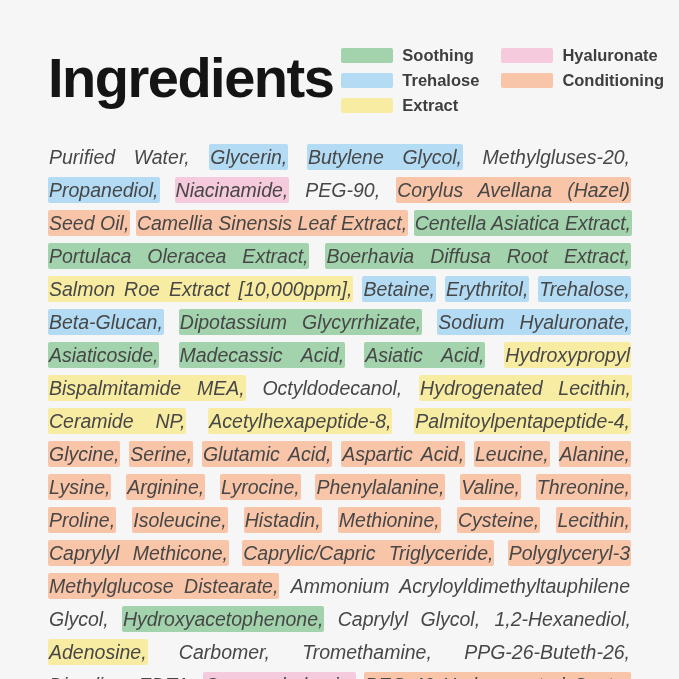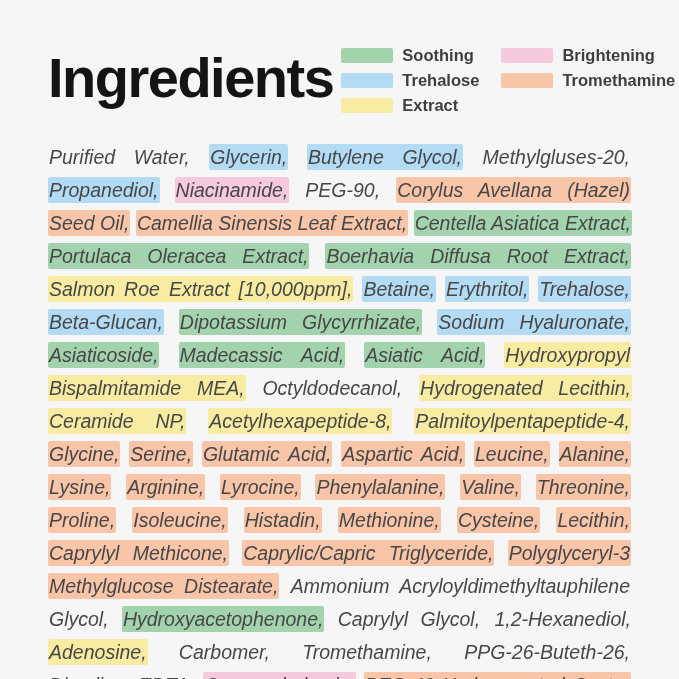--- a/index.html
+++ b/index.html
@@ -93,23 +93,23 @@
             <span class="legend-label">Trehalose</span>
           </div>
           <div class="legend-row">
             <span class="swatch" style="background: rgb(248, 236, 162);"></span>
             <span class="legend-label">Extract</span>
           </div>
         </div>
         <div class="legend-col">
           <div class="legend-row">
             <span class="swatch" style="background: rgb(246, 202, 221);"></span>
-            <span class="legend-label">Brightening</span>
+            <span class="legend-label">Hyaluronate</span>
           </div>
           <div class="legend-row">
             <span class="swatch" style="background: rgb(248, 197, 168);"></span>
-            <span class="legend-label">Tromethamine</span>
+            <span class="legend-label">Conditioning</span>
           </div>
         </div>
       </div>
   </div>
   <div class="ingredients"><span class="ing">Purified Water,</span> <span class="ing" style="background: rgb(179, 219, 244);">Glycerin,</span> <span class="ing" style="background: rgb(179, 219, 244);">Butylene Glycol,</span> <span class="ing">Methylgluses-20,</span> <span class="ing" style="background: rgb(179, 219, 244);">Propanediol,</span> <span class="ing" style="background: rgb(246, 202, 221);">Niacinamide,</span> <span class="ing">PEG-90,</span> <span class="ing" style="background: rgb(248, 197, 168);">Corylus Avellana (Hazel) Seed Oil,</span> <span class="ing" style="background: rgb(248, 197, 168);">Camellia Sinensis Leaf Extract,</span> <span class="ing" style="background: rgb(162, 211, 173);">Centella Asiatica Extract,</span> <span class="ing" style="background: rgb(162, 211, 173);">Portulaca Oleracea Extract,</span> <span class="ing" style="background: rgb(162, 211, 173);">Boerhavia Diffusa Root Extract,</span> <span class="ing" style="background: rgb(248, 236, 162);">Salmon Roe Extract [10,000ppm],</span> <span class="ing" style="background: rgb(179, 219, 244);">Betaine,</span> <span class="ing" style="background: rgb(179, 219, 244);">Erythritol,</span> <span class="ing" style="background: rgb(179, 219, 244);">Trehalose,</span> <span class="ing" style="background: rgb(179, 219, 244);">Beta-Glucan,</span> <span class="ing" style="background: rgb(162, 211, 173);">Dipotassium Glycyrrhizate,</span> <span class="ing" style="background: rgb(179, 219, 244);">Sodium Hyaluronate,</span> <span class="ing" style="background: rgb(162, 211, 173);">Asiaticoside,</span> <span class="ing" style="background: rgb(162, 211, 173);">Madecassic Acid,</span> <span class="ing" style="background: rgb(162, 211, 173);">Asiatic Acid,</span> <span class="ing" style="background: rgb(248, 236, 162);">Hydroxypropyl Bispalmitamide MEA,</span> <span class="ing">Octyldodecanol,</span> <span class="ing" style="background: rgb(248, 236, 162);">Hydrogenated Lecithin,</span> <span class="ing" style="background: rgb(248, 236, 162);">Ceramide NP,</span> <span class="ing" style="background: rgb(248, 236, 162);">Acetylhexapeptide-8,</span> <span class="ing" style="background: rgb(248, 236, 162);">Palmitoylpentapeptide-4,</span> <span class="ing" style="background: rgb(248, 197, 168);">Glycine,</span> <span class="ing" style="background: rgb(248, 197, 168);">Serine,</span> <span class="ing" style="background: rgb(248, 197, 168);">Glutamic Acid,</span> <span class="ing" style="background: rgb(248, 197, 168);">Aspartic Acid,</span> <span class="ing" style="background: rgb(248, 197, 168);">Leucine,</span> <span class="ing" style="background: rgb(248, 197, 168);">Alanine,</span> <span class="ing" style="background: rgb(248, 197, 168);">Lysine,</span> <span class="ing" style="background: rgb(248, 197, 168);">Arginine,</span> <span class="ing" style="background: rgb(248, 197, 168);">Lyrocine,</span> <span class="ing" style="background: rgb(248, 197, 168);">Phenylalanine,</span> <span class="ing" style="background: rgb(248, 197, 168);">Valine,</span> <span class="ing" style="background: rgb(248, 197, 168);">Threonine,</span> <span class="ing" style="background: rgb(248, 197, 168);">Proline,</span> <span class="ing" style="background: rgb(248, 197, 168);">Isoleucine,</span> <span class="ing" style="background: rgb(248, 197, 168);">Histadin,</span> <span class="ing" style="background: rgb(248, 197, 168);">Methionine,</span> <span class="ing" style="background: rgb(248, 197, 168);">Cysteine,</span> <span class="ing" style="background: rgb(248, 197, 168);">Lecithin,</span> <span class="ing" style="background: rgb(248, 197, 168);">Caprylyl Methicone,</span> <span class="ing" style="background: rgb(248, 197, 168);">Caprylic/Capric Triglyceride,</span> <span class="ing" style="background: rgb(248, 197, 168);">Polyglyceryl-3 Methylglucose Distearate,</span> <span class="ing">Ammonium Acryloyldimethyltauphilene Glycol,</span> <span class="ing" style="background: rgb(162, 211, 173);">Hydroxyacetophenone,</span> <span class="ing">Caprylyl Glycol,</span> <span class="ing">1,2-Hexanediol,</span> <span class="ing" style="background: rgb(248, 236, 162);">Adenosine,</span> <span class="ing">Carbomer,</span> <span class="ing">Tromethamine,</span> <span class="ing">PPG-26-Buteth-26,</span> <span class="ing">Disodium EDTA,</span> <span class="ing" style="background: rgb(246, 202, 221);">Cyanocobalamin,</span> <span class="ing" style="background: rgb(248, 197, 168);">PEG-40 Hydrogenated Castor Oil,</span>   </div>
 </div>
 
 </body></html>

